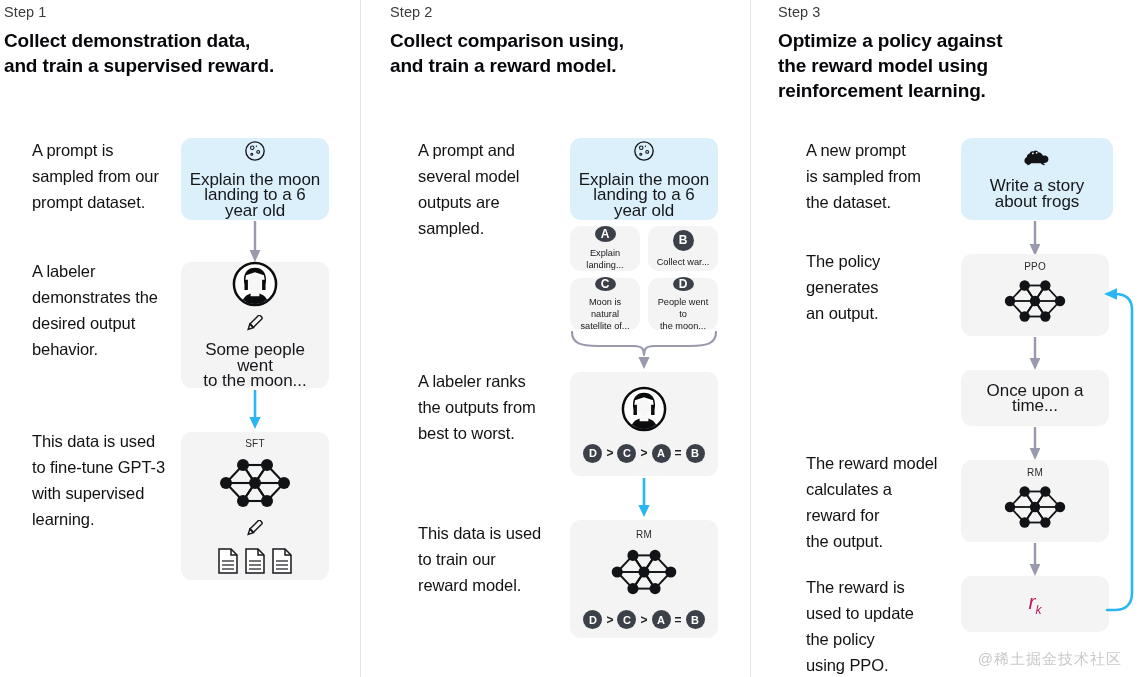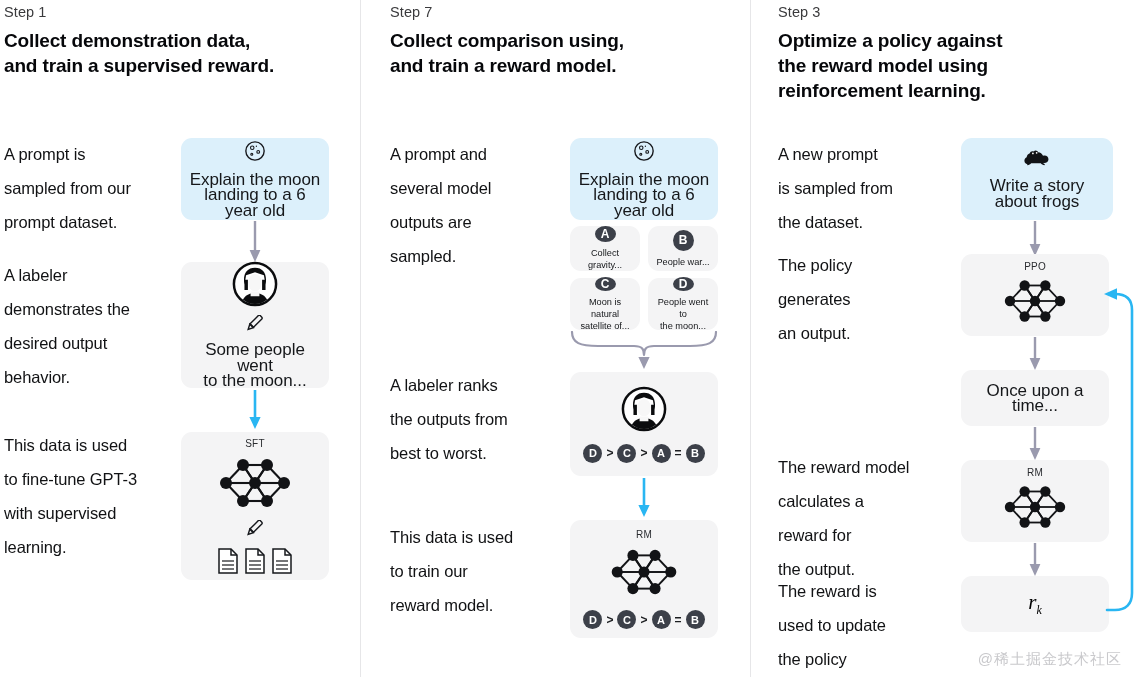--- a/index.html
+++ b/index.html
@@ -35,23 +35,24 @@
     font-size: 19px;
     font-weight: bold;
     line-height: 25px;
     color: #06070a;
     letter-spacing: -.15px;
   }
 
   .body-text {
     position: absolute;
     font-size: 16.5px;
-    line-height: 34px;
+    line-height: 26px;
     color: #111214;
     letter-spacing: -.1px;
+    margin-left: 28px;
   }
 
   
   .box {
     position: absolute;
     border-radius: 11px;
     background: #f4f4f5;
     display: flex;
     flex-direction: column;
     align-items: center;
@@ -109,22 +110,22 @@
     position: absolute;
     right: 18px; bottom: 8px;
     font-size: 15px;
     color: #c9c9cc;
     letter-spacing: 1px;
   }
 
   .rk {
     font-size: 21px;
     font-style: italic;
-    font-family: Liberation Serif, serif;
-    color: #000000;
+    font-family: Liberation Sans, sans-serif;
+    color: #be185d;
   }
   .rk sub { font-size: 12px; font-style: italic; }
   .docs { display:flex; gap:5px; }
 </style>
 </head>
 <body>
 
 <div class="page">
 
   <div class="divider div-1"></div>
@@ -266,21 +267,21 @@
               <line x1="5" y1="13" x2="17" y2="13"></line>
               <line x1="5" y1="17" x2="17" y2="17"></line>
               <line x1="5" y1="21" x2="17" y2="21"></line>
             </g>
           </svg>
       </div>
     </div>
   </div>
 
   <div class="col col-2">
-    <div class="step-label" style="left:30px; top:4px;">Step 7</div>
+    <div class="step-label" style="left:30px; top:4px;">Step 2</div>
     <div class="step-title" style="left:30px; top:28px; width:330px;">
       <div>Collect comparison using,</div>
       <div>and train a reward model.</div>
     </div>
 
     <div class="body-text" style="left:30px; top:137px; width:165px; white-space:pre-line;">A prompt and
 several model
 outputs are
 sampled.</div>
     <div class="body-text" style="left:30px; top:368px; width:170px; white-space:pre-line;">A labeler ranks
@@ -299,25 +300,25 @@
           <circle cx="8.5" cy="15.5" r="1.1" fill="none" stroke="#16181c" stroke-width="1.2"></circle>
           <circle cx="13.5" cy="6.8" r=".7" fill="#16181c"></circle>
         </svg>
       </span>
       <div class="box-caption" style="white-space:pre-line;">Explain the moon
 landing to a 6 year old</div>
     </div>
 
     <div class="box" style="left:210px; top:226px; width:70px; height:45px;">
       <div class="opt-pill">A</div>
-      <div class="small-caption">Collect gravity...</div>
+      <div class="small-caption">Explain landing...</div>
     </div>
     <div class="box" style="left:288px; top:226px; width:70px; height:45px;">
       <div class="opt-pill">B</div>
-      <div class="small-caption">People war...</div>
+      <div class="small-caption">Collect war...</div>
     </div>
     <div class="box" style="left:210px; top:278px; width:70px; height:52px;">
       <div class="opt-pill">C</div>
       <div class="small-caption" style="white-space:pre-line;">Moon is natural
 satellite of...</div>
     </div>
     <div class="box" style="left:288px; top:278px; width:70px; height:52px;">
       <div class="opt-pill">D</div>
       <div class="small-caption" style="white-space:pre-line;">People went to
 the moon...</div>

